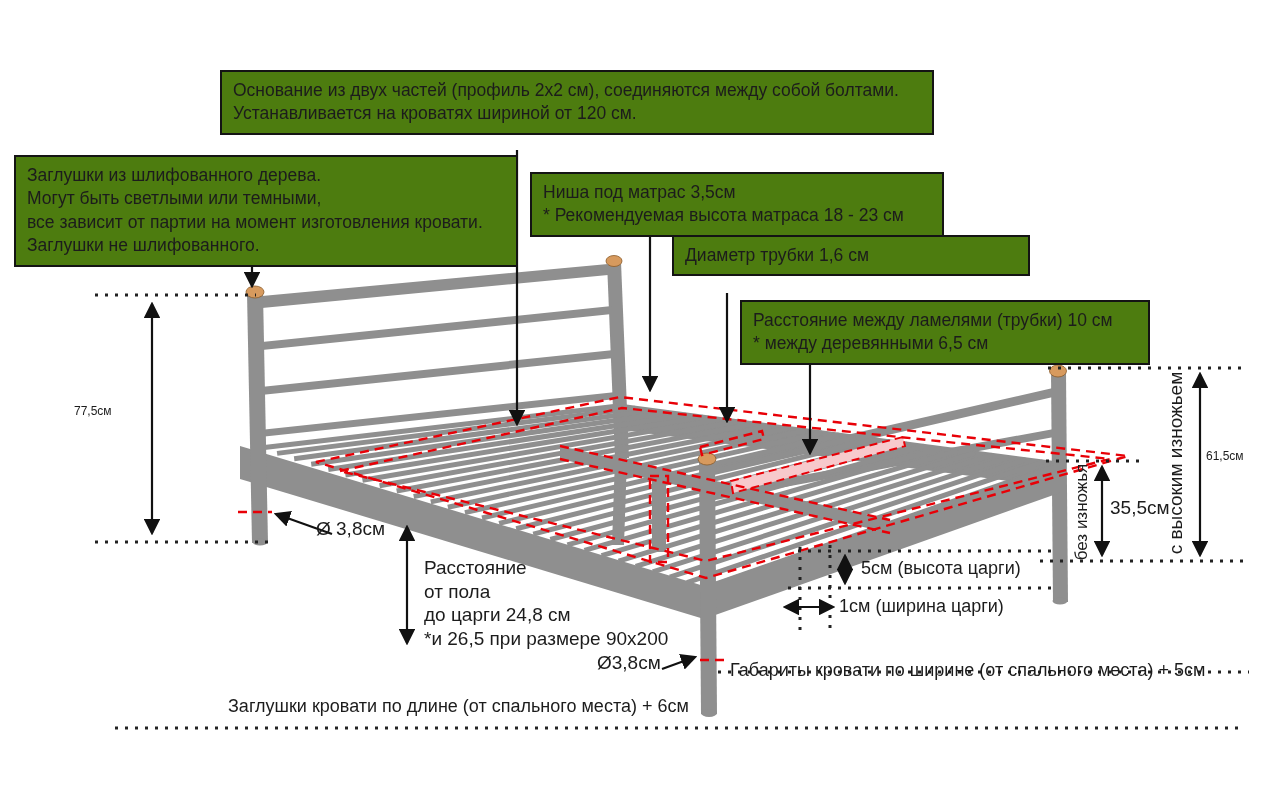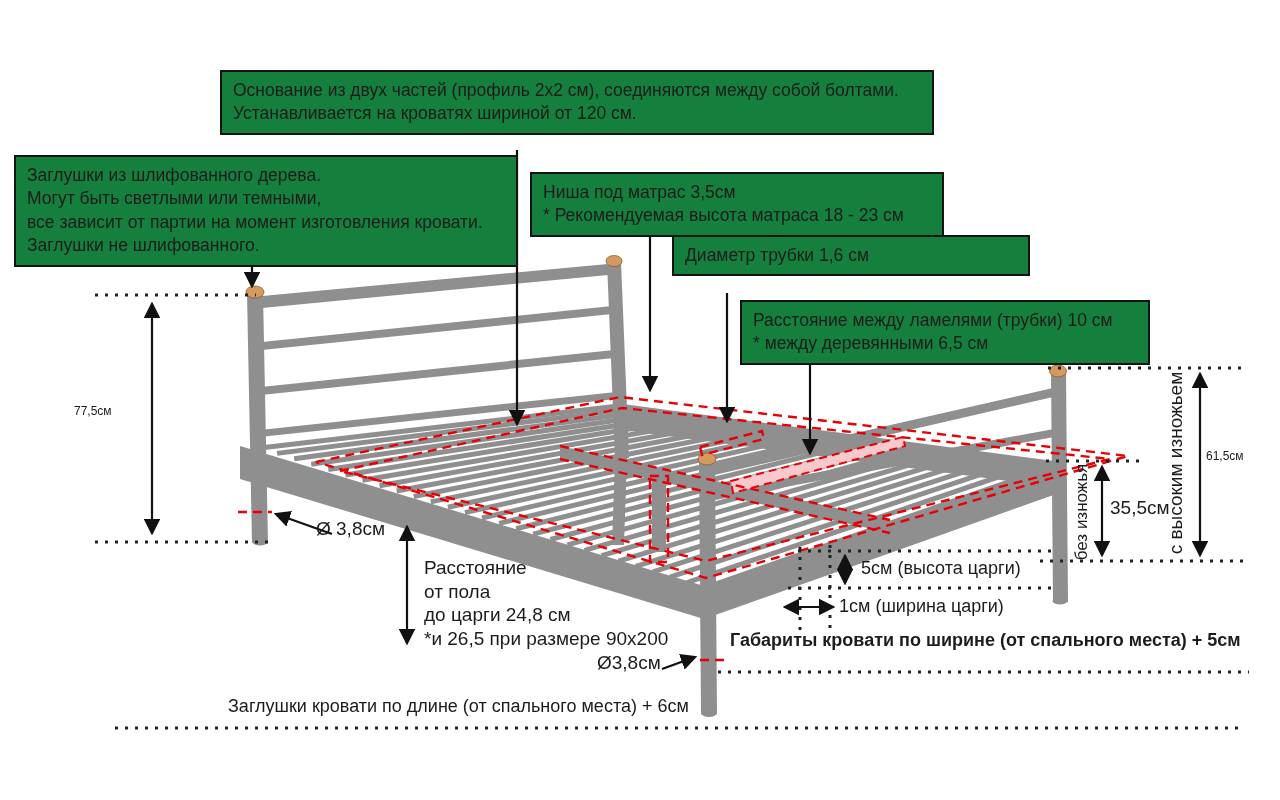--- a/index.html
+++ b/index.html
@@ -9,21 +9,21 @@
     --pink:#f7c9cc;
     --ink:#1c1c1c;
   }
   html,body{margin:0;padding:0;background:#ffffff;}
   #canvas{
     position:relative;width:1280px;height:800px;background:#ffffff;overflow:hidden;
     font-family:"Liberation Sans", sans-serif;color:var(--ink);
   }
   #scene{position:absolute;left:0;top:0;}
   .callout{
-    position:absolute;background:#15803d;border:2px solid #141414;
+    position:absolute;background:#4d7c0f;border:2px solid #141414;
     padding:7px 11px;font-size:17.5px;line-height:1.34;white-space:nowrap;
   }
   .lbl{position:absolute;white-space:nowrap;font-size:19px;}
   .lbl.small{font-size:18px;}
   .lbl.big{font-size:12px;}
   .vlabel{
     position:absolute;white-space:nowrap;
     transform:translate(-50%,-50%) rotate(-90deg);
   }
   .metal{fill:var(--metal);}
@@ -197,16 +197,16 @@
   <div class="lbl small" style="left:861px;top:558px;">5см (высота царги)</div>
   <div class="lbl small" style="left:839px;top:596px;">1см (ширина царги)</div>
 
   <div class="vlabel" style="left:1082px;top:512px;font-size:17px;">без изножья</div>
   <div class="lbl" style="left:1110px;top:497px;">35,5см</div>
 
   <div class="vlabel" style="left:1176px;top:463px;font-size:19px;">с высоким изножьем</div>
   <div class="lbl big" style="left:1206px;top:449px;">61,5см</div>
 
   <div class="lbl" style="left:597px;top:652px;">Ø3,8см</div>
-  <div class="lbl small" style="left:730px;top:630px;font-weight:bold;">Габариты кровати по ширине (от спального места) + 5см</div>
+  <div class="lbl small" style="left:730px;top:660px;">Габариты кровати по ширине (от спального места) + 5см</div>
   <div class="lbl small" style="left:228px;top:696px;">Заглушки кровати по длине (от спального места) + 6см</div>
 
 </div>
 
 </body></html>

